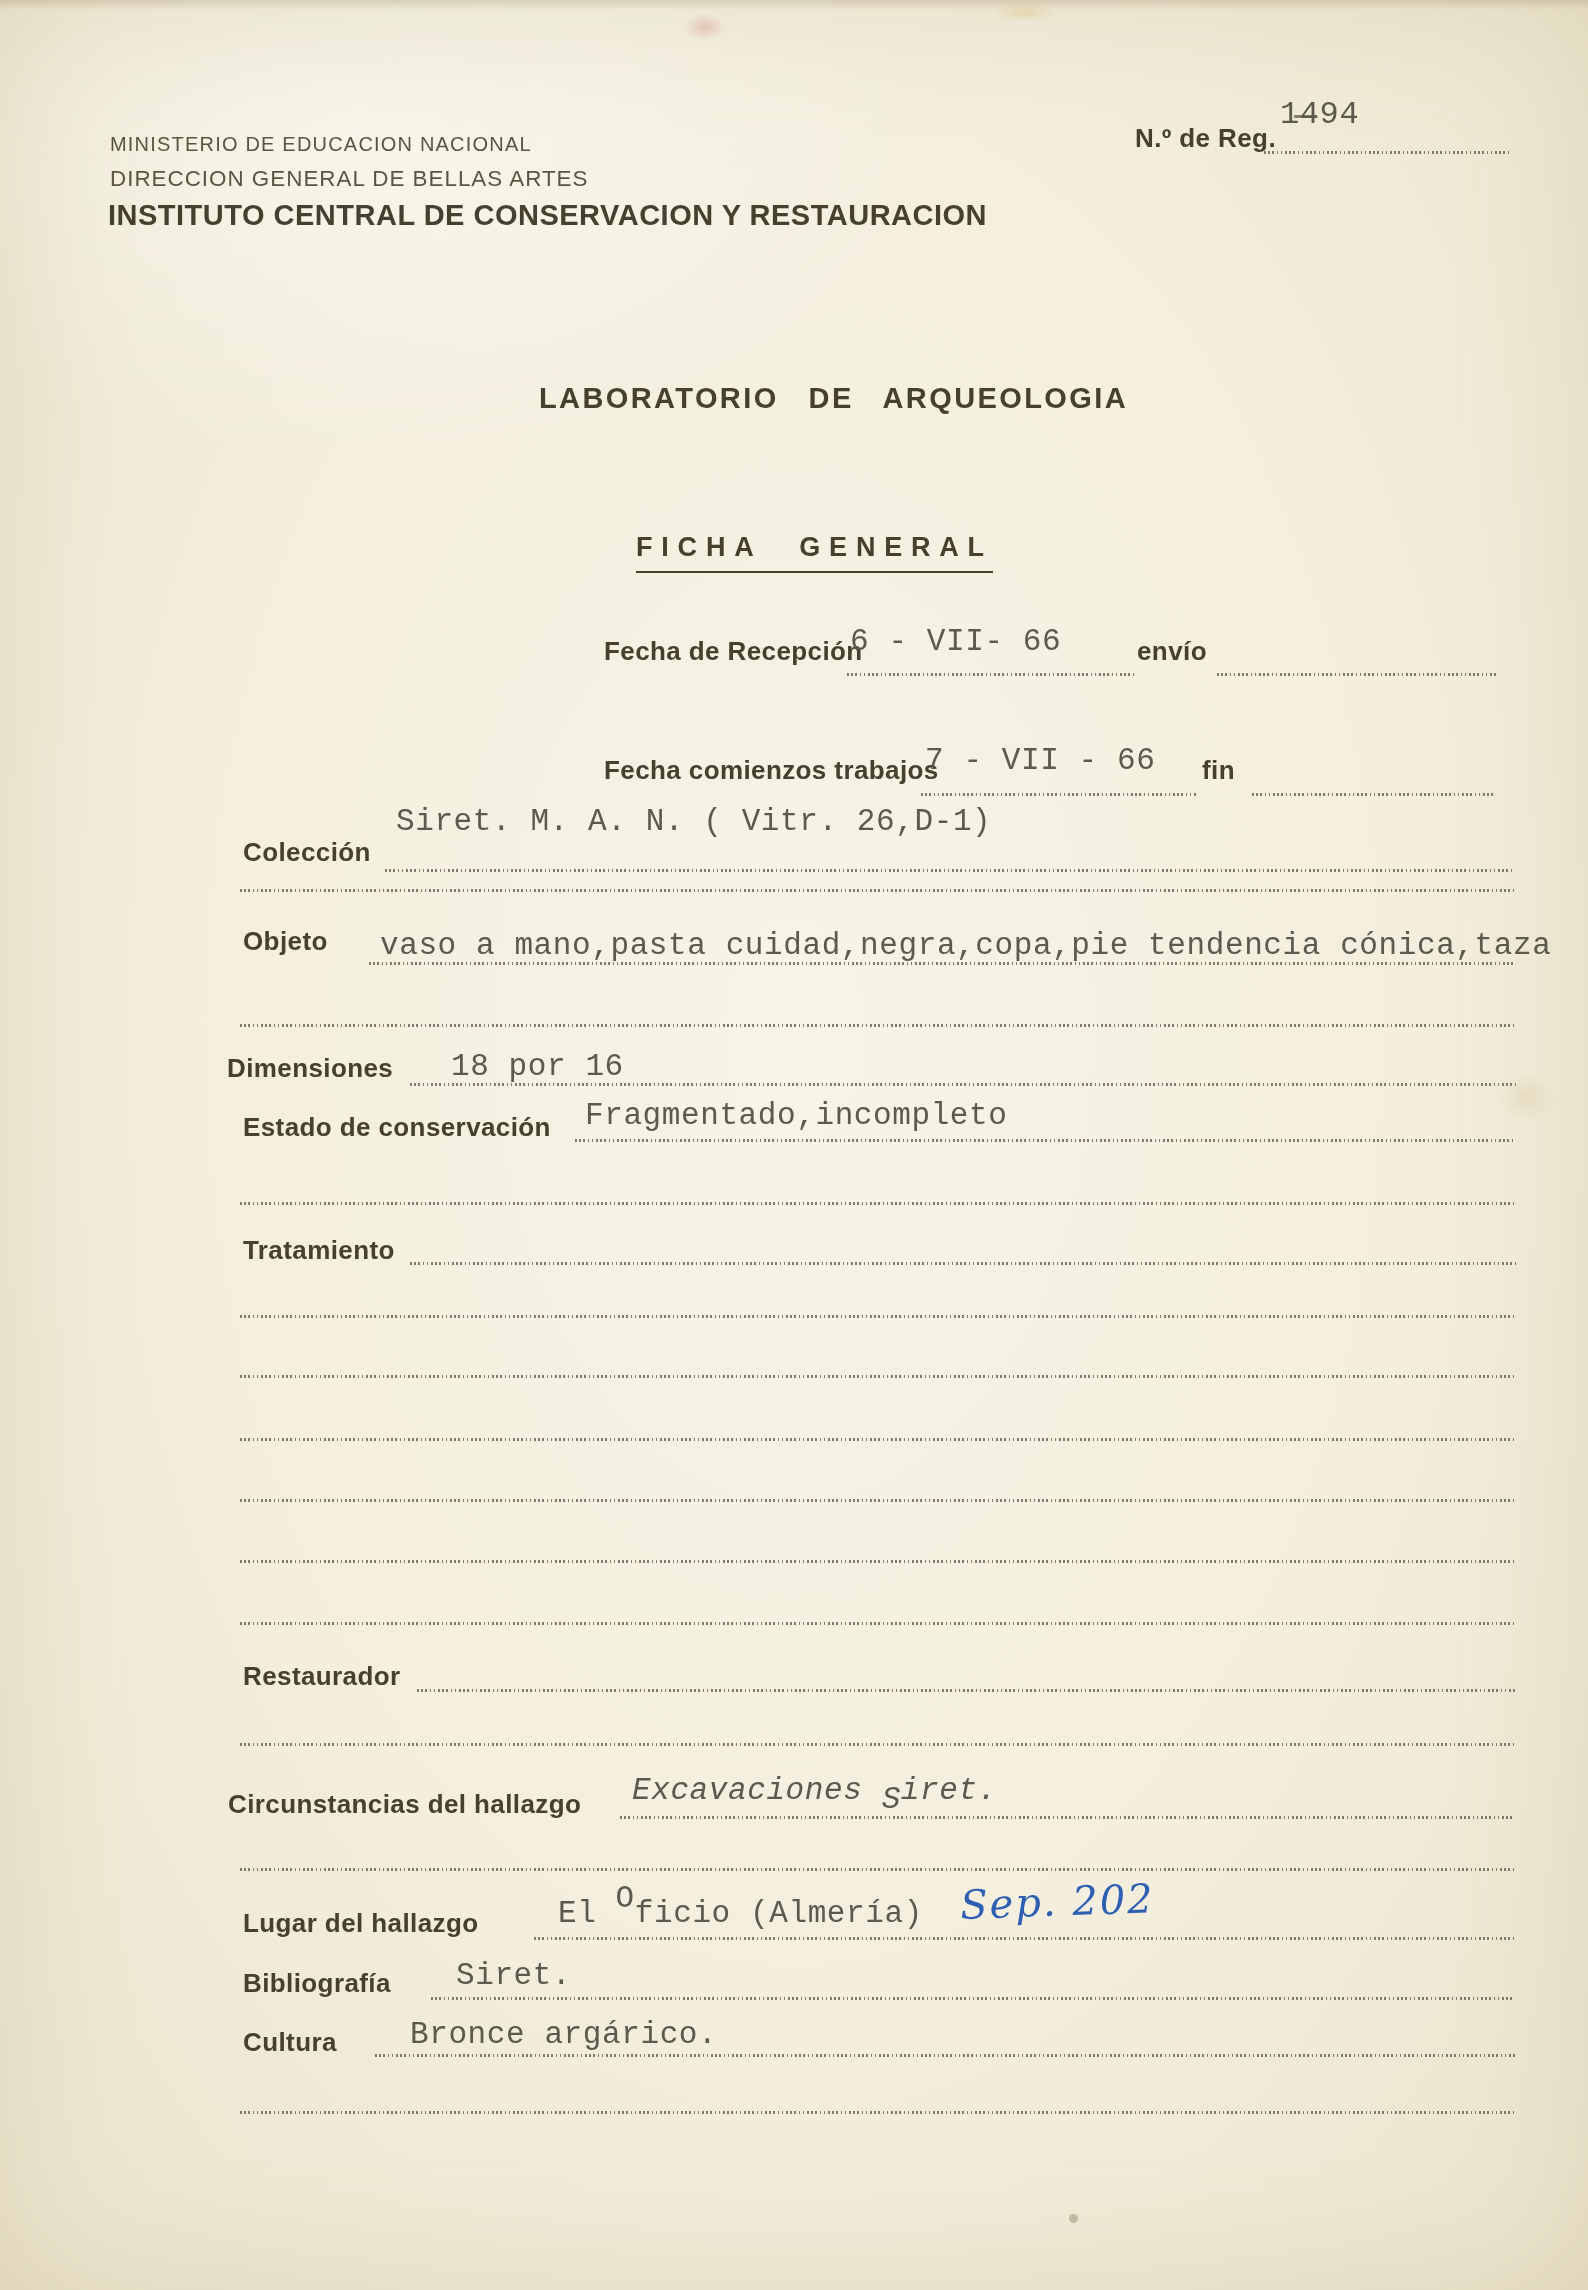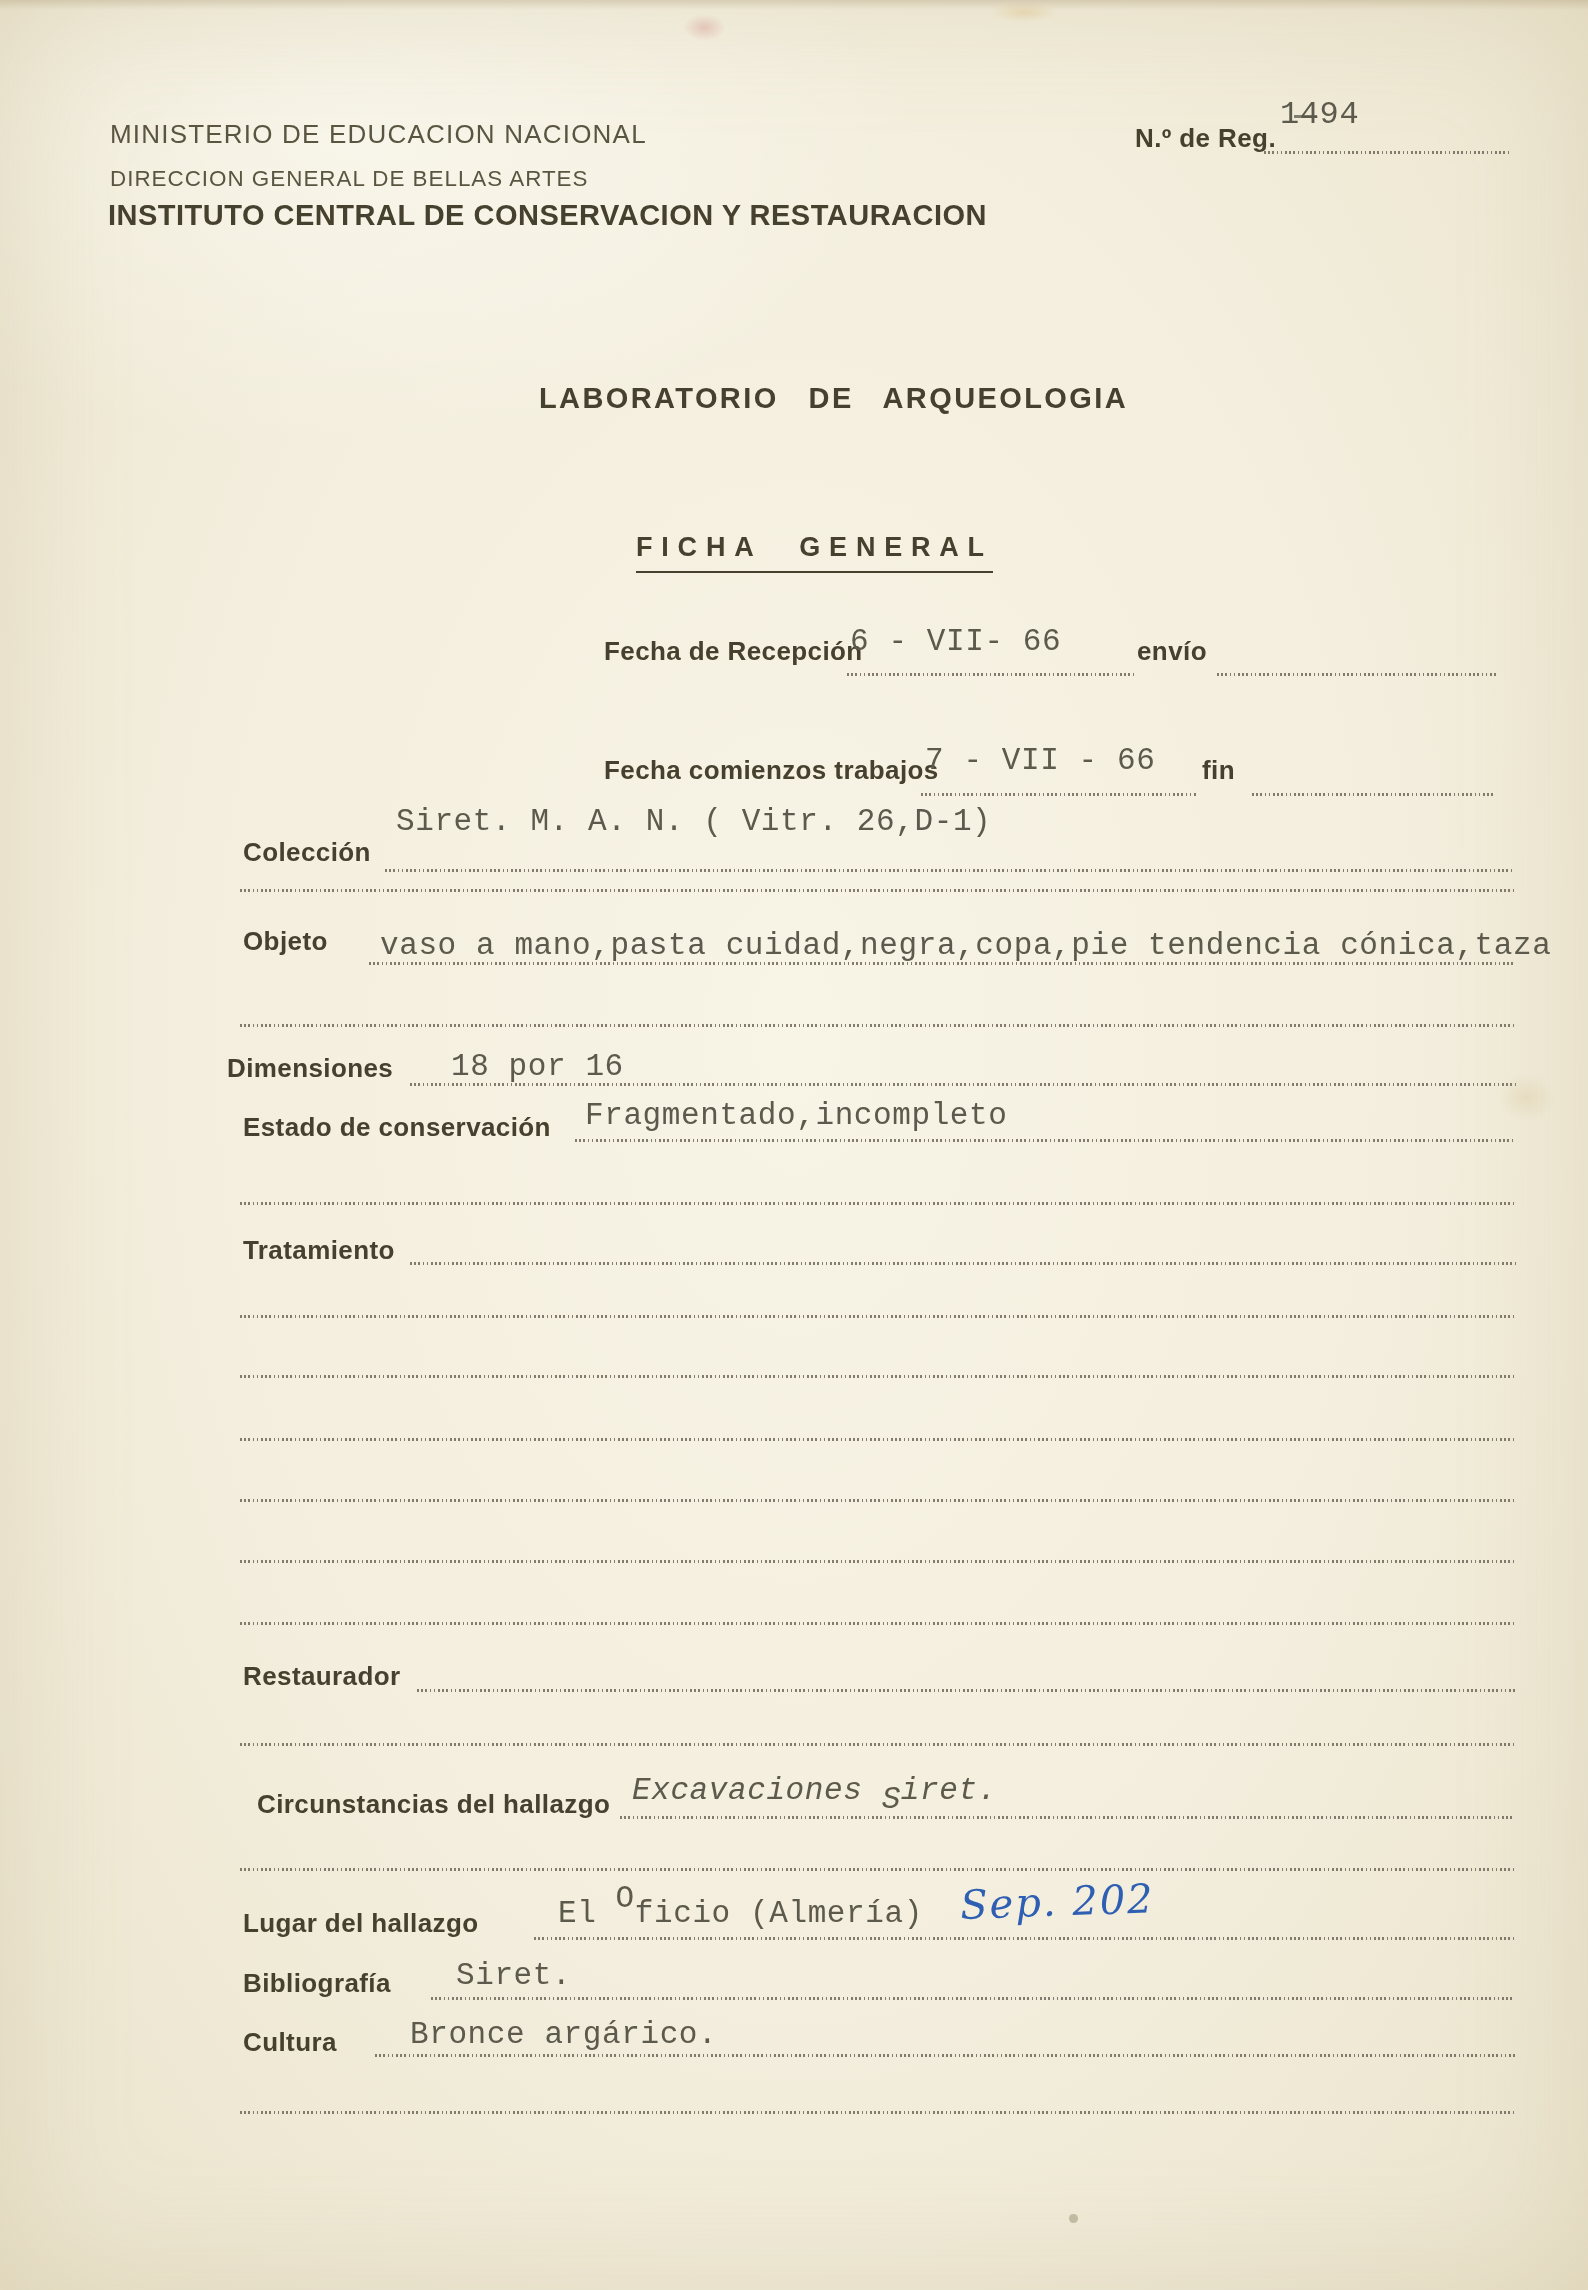--- a/index.html
+++ b/index.html
@@ -39,21 +39,21 @@
     transform:rotate(-2deg);transform-origin:left bottom;
   }
   .stain{position:absolute;border-radius:50%;pointer-events:none;}
   .underlined{border-bottom:2.9px solid #46412f;padding-bottom:7.8px;}
 </style>
 </head>
 <body>
 
 <div class="page">
 
-  <div class="abs print-light" style="left:110px;top:119px;font-size:26px;letter-spacing:1.2px;">MINISTERIO DE EDUCACION NACIONAL</div>
+  <div class="abs print-light" style="left:110px;top:133px;font-size:20px;letter-spacing:1.2px;">MINISTERIO DE EDUCACION NACIONAL</div>
   <div class="abs print-light" style="left:110px;top:166px;font-size:22.4px;letter-spacing:1px;">DIRECCION GENERAL DE BELLAS ARTES</div>
   <div class="abs print" style="left:108px;top:199px;font-size:29px;letter-spacing:0.5px;">INSTITUTO CENTRAL DE CONSERVACION Y RESTAURACION</div>
 
   <div class="abs print lbl" style="left:1135px;top:123px;">N.º de Reg.</div>
   <div class="abs typed" style="left:1280px;top:96px;font-size:32px;">1494</div>
   <div style="position:absolute;left:1294px;top:115px;width:23.4px;height:2.9px;background:#5c5a4c;opacity:.75;"></div>
   <div class="dotline" style="left:1264px;top:151px;width:246px;"></div>
 
   <div class="abs print" style="left:499px;top:382px;font-size:29px;letter-spacing:2.4px;word-spacing:19.5px;margin-left:40px;">LABORATORIO DE ARQUEOLOGIA</div>
   <div class="abs print underlined" style="left:636px;top:532px;font-size:27px;letter-spacing:8.8px;word-spacing:21.5px;">FICHA GENERAL</div>
@@ -99,21 +99,21 @@
   <div class="dotline" style="left:240px;top:1438px;width:1276px;"></div>
   <div class="dotline" style="left:240px;top:1499px;width:1276px;"></div>
   <div class="dotline" style="left:240px;top:1560px;width:1276px;"></div>
   <div class="dotline" style="left:240px;top:1622px;width:1276px;"></div>
 
   <div class="abs print lbl" style="left:243px;top:1661px;">Restaurador</div>
   <div class="dotline" style="left:417px;top:1689px;width:1098px;"></div>
 
   <div class="dotline" style="left:240px;top:1743px;width:1276px;"></div>
 
-  <div class="abs print lbl" style="left:257px;top:1789px;">Circunstancias del hallazgo</div>
+  <div class="abs print lbl" style="left:228px;top:1789px;">Circunstancias del hallazgo</div>
   <div class="abs typed" style="left:632px;top:1773px;font-style:italic;"><span>Excavaciones </span><span class="dropped">S</span><span>iret.</span></div>
   <div class="dotline" style="left:620px;top:1816px;width:895px;"></div>
 
   <div class="dotline" style="left:240px;top:1868px;width:1276px;"></div>
 
   <div class="abs print lbl" style="left:243px;top:1908px;">Lugar del hallazgo</div>
   <div class="abs typed" style="left:558px;top:1896px;"><span>El </span><span class="raised">O</span><span>ficio (Almería)</span></div>
   <div class="abs hw" style="left:961px;top:1882px;">Sep. 202</div>
   <div class="dotline" style="left:534px;top:1937px;width:981px;"></div>
 

